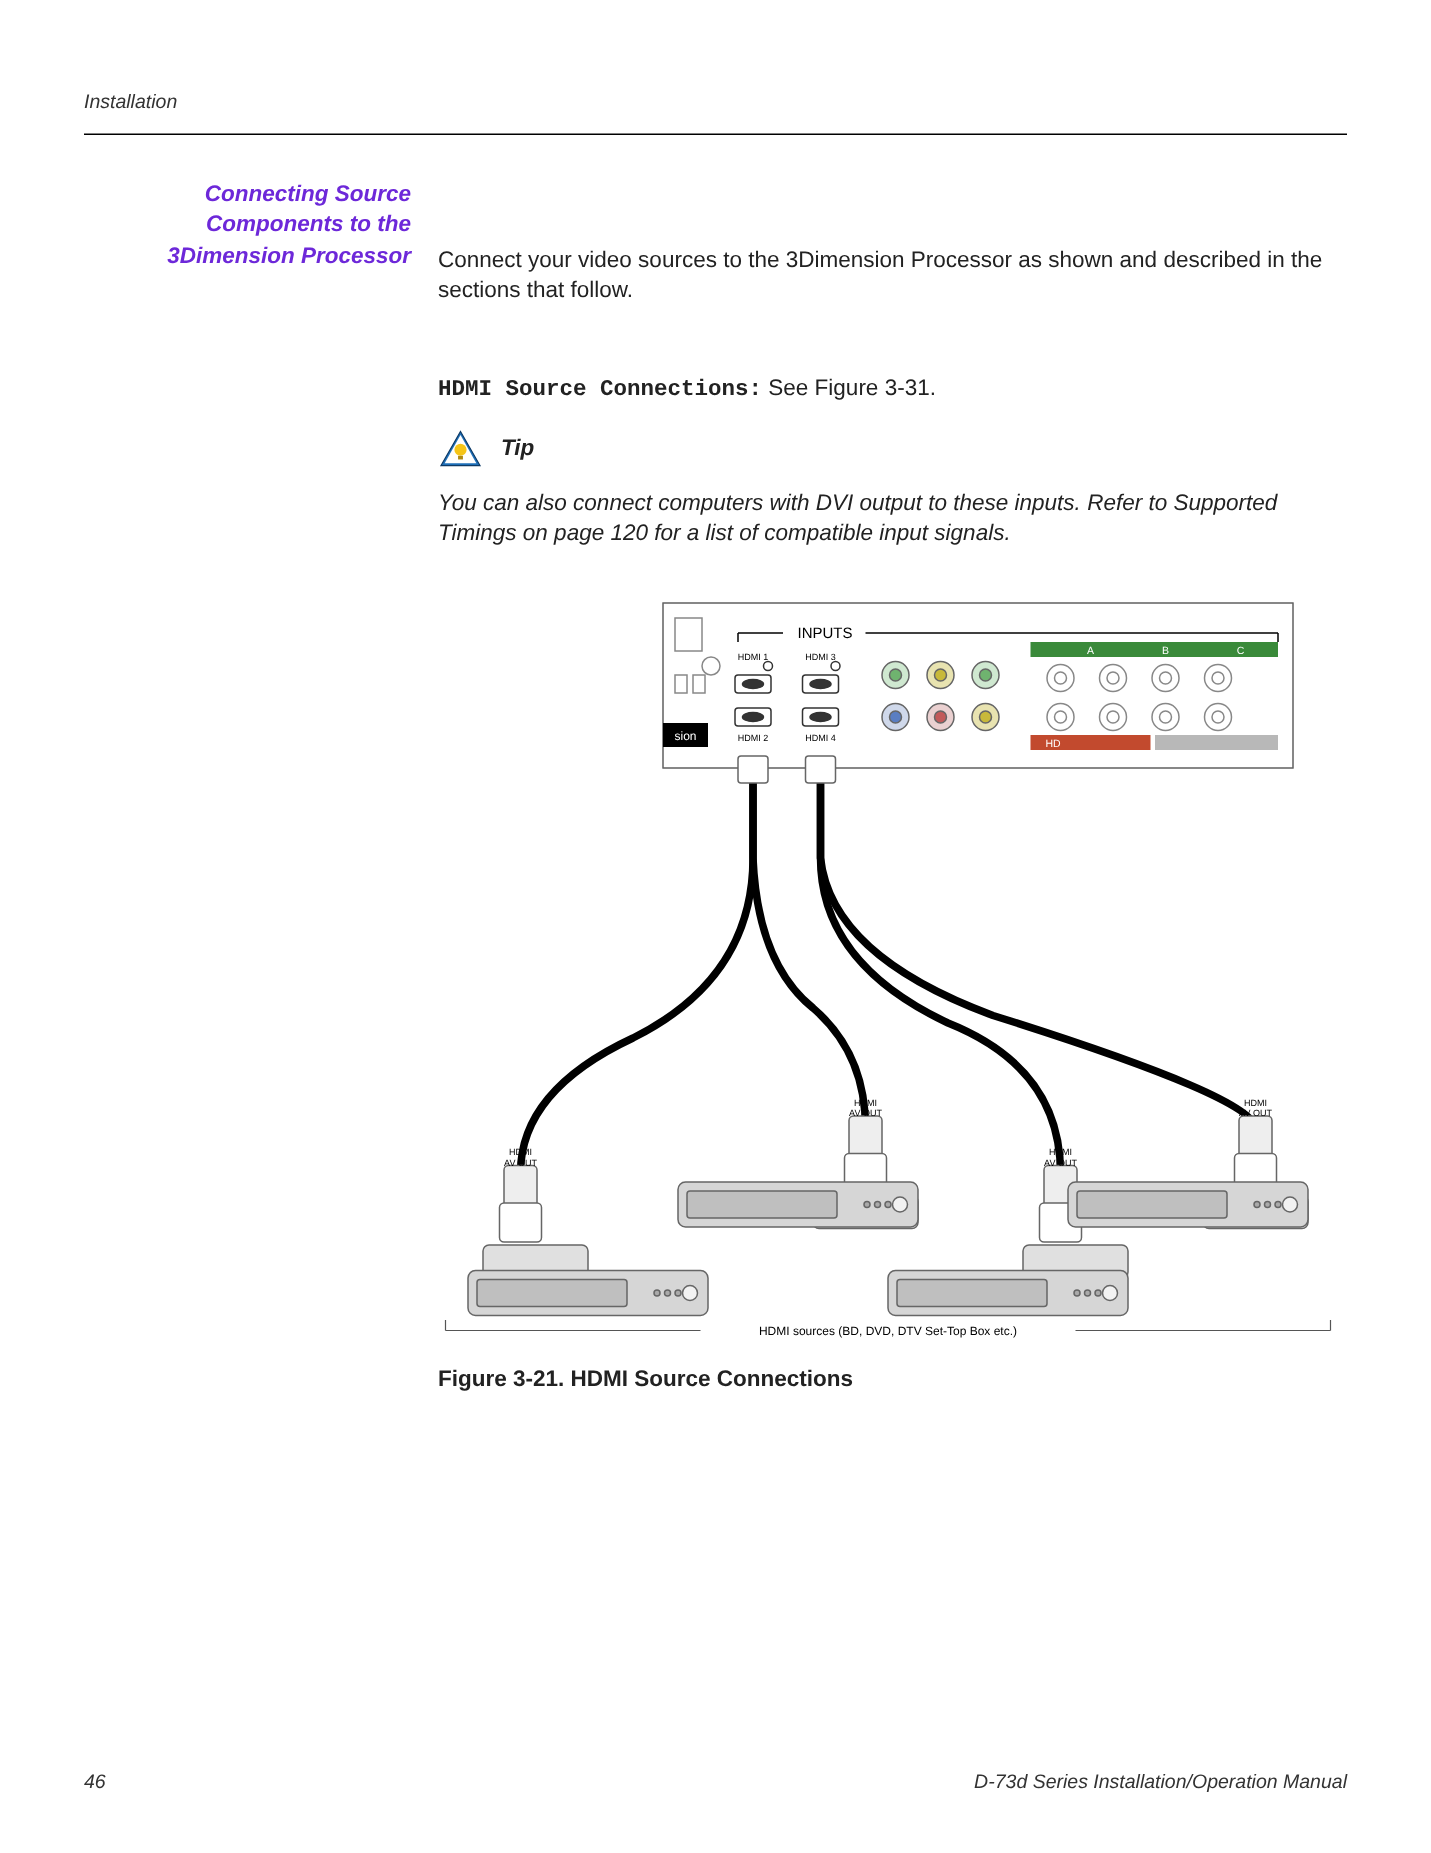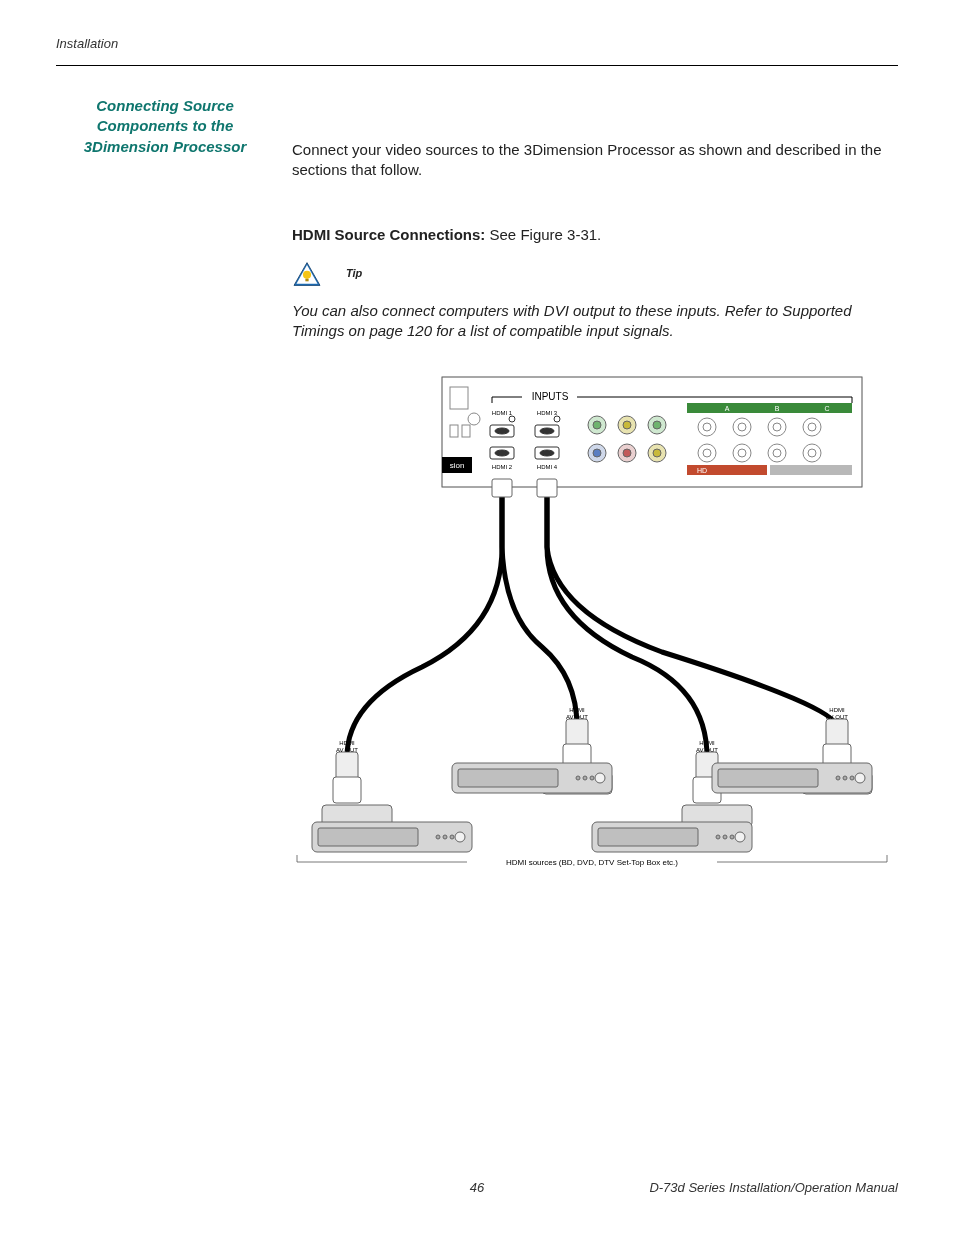--- a/index.html
+++ b/index.html
@@ -1,42 +1,42 @@
 <!DOCTYPE html>
 <html><head>
 <meta charset="utf-8">
 <style>
   * { box-sizing: border-box; margin: 0; padding: 0; }
   html, body { width: 954px; height: 1235px; background: #fff; font-family: Helvetica, Arial, sans-serif; color: #222; }
-  .page { position: relative; width: 954px; height: 1235px; padding: 36px 56px 40px 56px; }
+  .page { position: relative; width: 954px; height: 1235px; padding: 60px 56px 40px 56px; }
   .running-head { font-style: italic; font-size: 13px; color: #333; margin-bottom: 14px; }
   .hr { border: none; border-top: 1px solid #000; margin-bottom: 30px; }
 
   .content { display: flex; }
   .sidecol { width: 236px; flex: 0 0 236px; text-align: right; padding-right: 18px; }
-  .sidecol .sidehead { font-weight: bold; font-style: italic; color: #0f766e; font-size: 15px; line-height: 1.35; text-align: center; }
+  .sidecol .sidehead { font-weight: bold; font-style: italic; color: #6d28d9; font-size: 15px; line-height: 1.35; }
   .maincol { flex: 1; font-size: 15px; line-height: 1.35; }
   .maincol p { margin-bottom: 16px; margin-top: 44px; }
-  .subhead { font-weight: bold; }
+  .subhead { font-weight: bold; font-family: Liberation Mono, monospace; }
 
   .callout { display: flex; margin: 8px 0 14px 0; }
   .callout .iconcol { width: 128px; flex: 0 0 128px; display: flex; align-items: center; }
   .callout .textcol { flex: 1; font-style: italic; font-size: 15px; line-height: 1.35; }
   .callout .textcol .strong-it { font-weight: normal; font-style: italic; }
 
   .icon-tri { width: 30px; height: 26px; }
   .icon-tri svg { width: 30px; height: 26px; display: block; }
-  .icon-label { font-weight: bold; font-style: italic; font-size: 11px; margin-left: 24px; }
+  .icon-label { font-weight: bold; font-style: italic; font-size: 15px; margin-left: 12px; }
 
   .figure-wrap { margin-top: 26px; }
   .figure-svg { width: 600px; height: 500px; display: block; }
   .figure-caption { font-weight: bold; font-size: 15px; margin-top: 18px; }
 
   .footer { position: absolute; left: 56px; right: 56px; bottom: 40px; display: flex; justify-content: space-between; font-size: 13px; font-style: italic; color: #333; }
-  .footer .pageno { width: 100%; text-align: center; position: absolute; left: 0; }
+  .footer .pageno { width: 100%; text-align: left; position: absolute; left: 0; }
   .footer .doc-title { margin-left: auto; }
 </style>
 </head>
 <body>
 
 <div class="page">
   <div class="running-head">Installation</div>
   <hr class="hr">
 
   <div class="content">
@@ -215,20 +215,21 @@
               <circle cx="440" cy="470" r="2" fill="#aaa"></circle>
           </g>
 
           <line x1="5" y1="495" x2="175" y2="495" stroke="#555" stroke-width="0.8"></line>
           <line x1="425" y1="495" x2="595" y2="495" stroke="#555" stroke-width="0.8"></line>
           <line x1="5" y1="495" x2="5" y2="488" stroke="#555" stroke-width="0.8"></line>
           <line x1="595" y1="495" x2="595" y2="488" stroke="#555" stroke-width="0.8"></line>
           <text x="300" y="498" font-size="8" text-anchor="middle">HDMI sources (BD, DVD, DTV Set-Top Box etc.)</text>
         </svg>
 
+        <div class="figure-caption">Figure 3-21. HDMI Source Connections</div>
       </div>
     </div>
   </div>
 
   <div class="footer">
     <div class="pageno">46</div>
     <div class="doc-title">D-73d Series Installation/Operation Manual</div>
   </div>
 </div>
 

